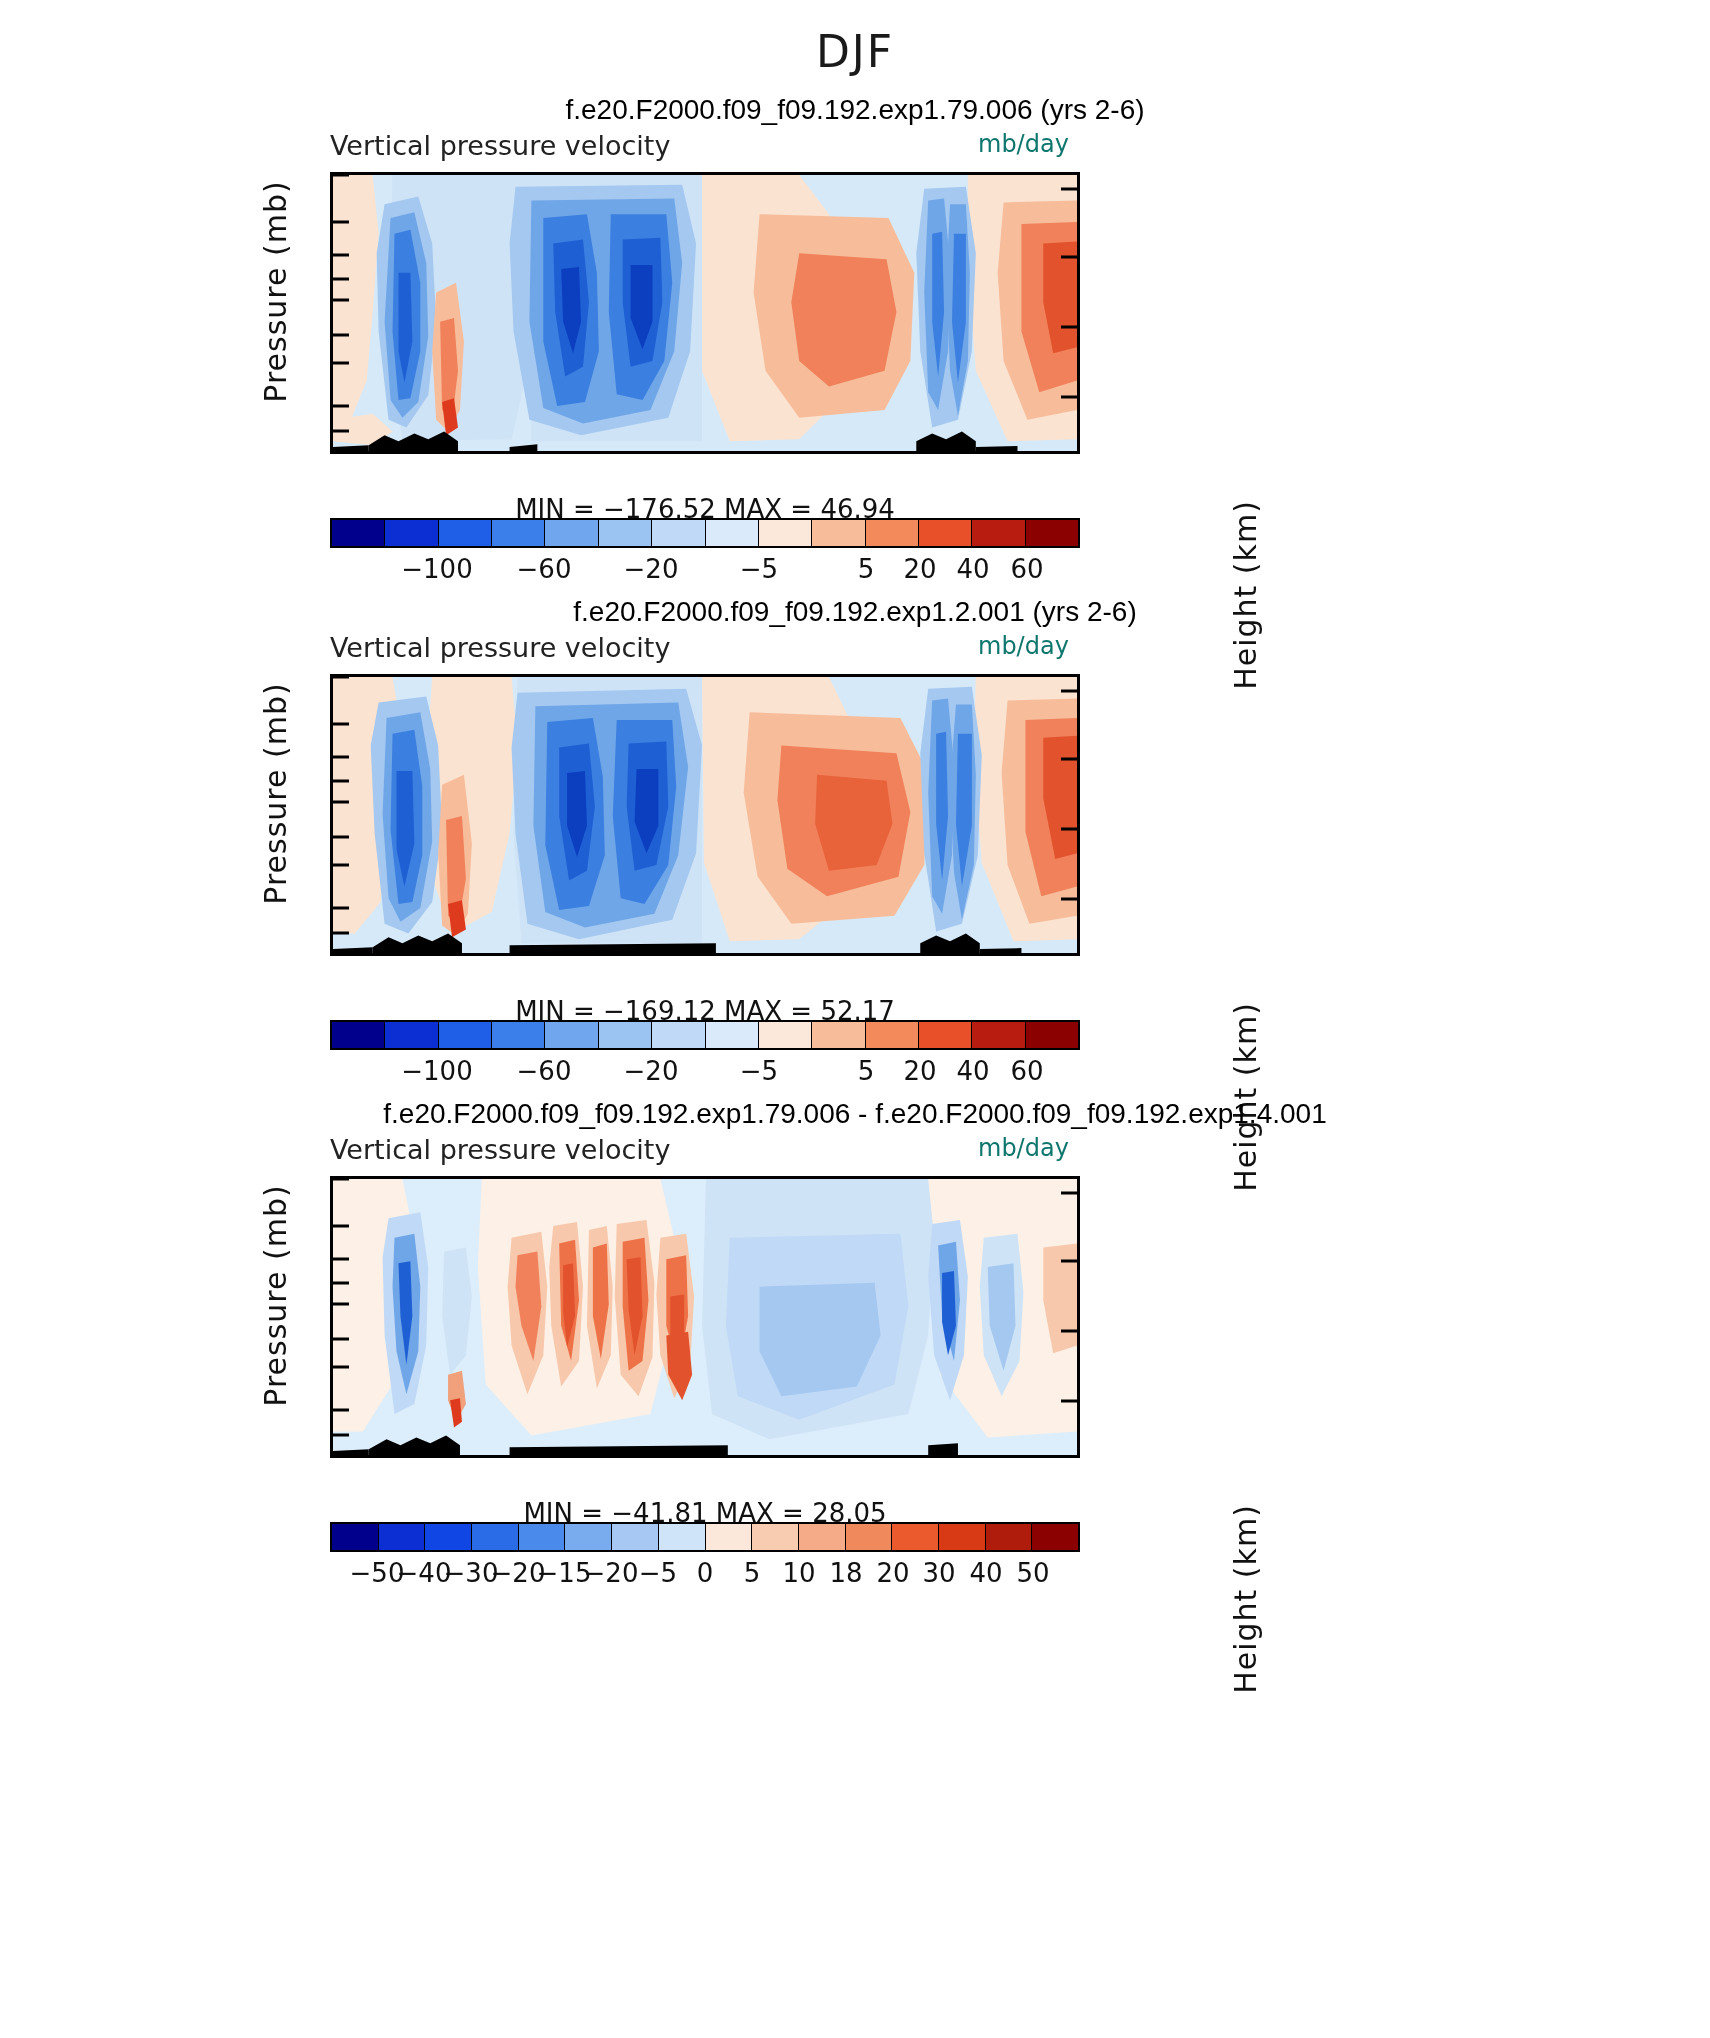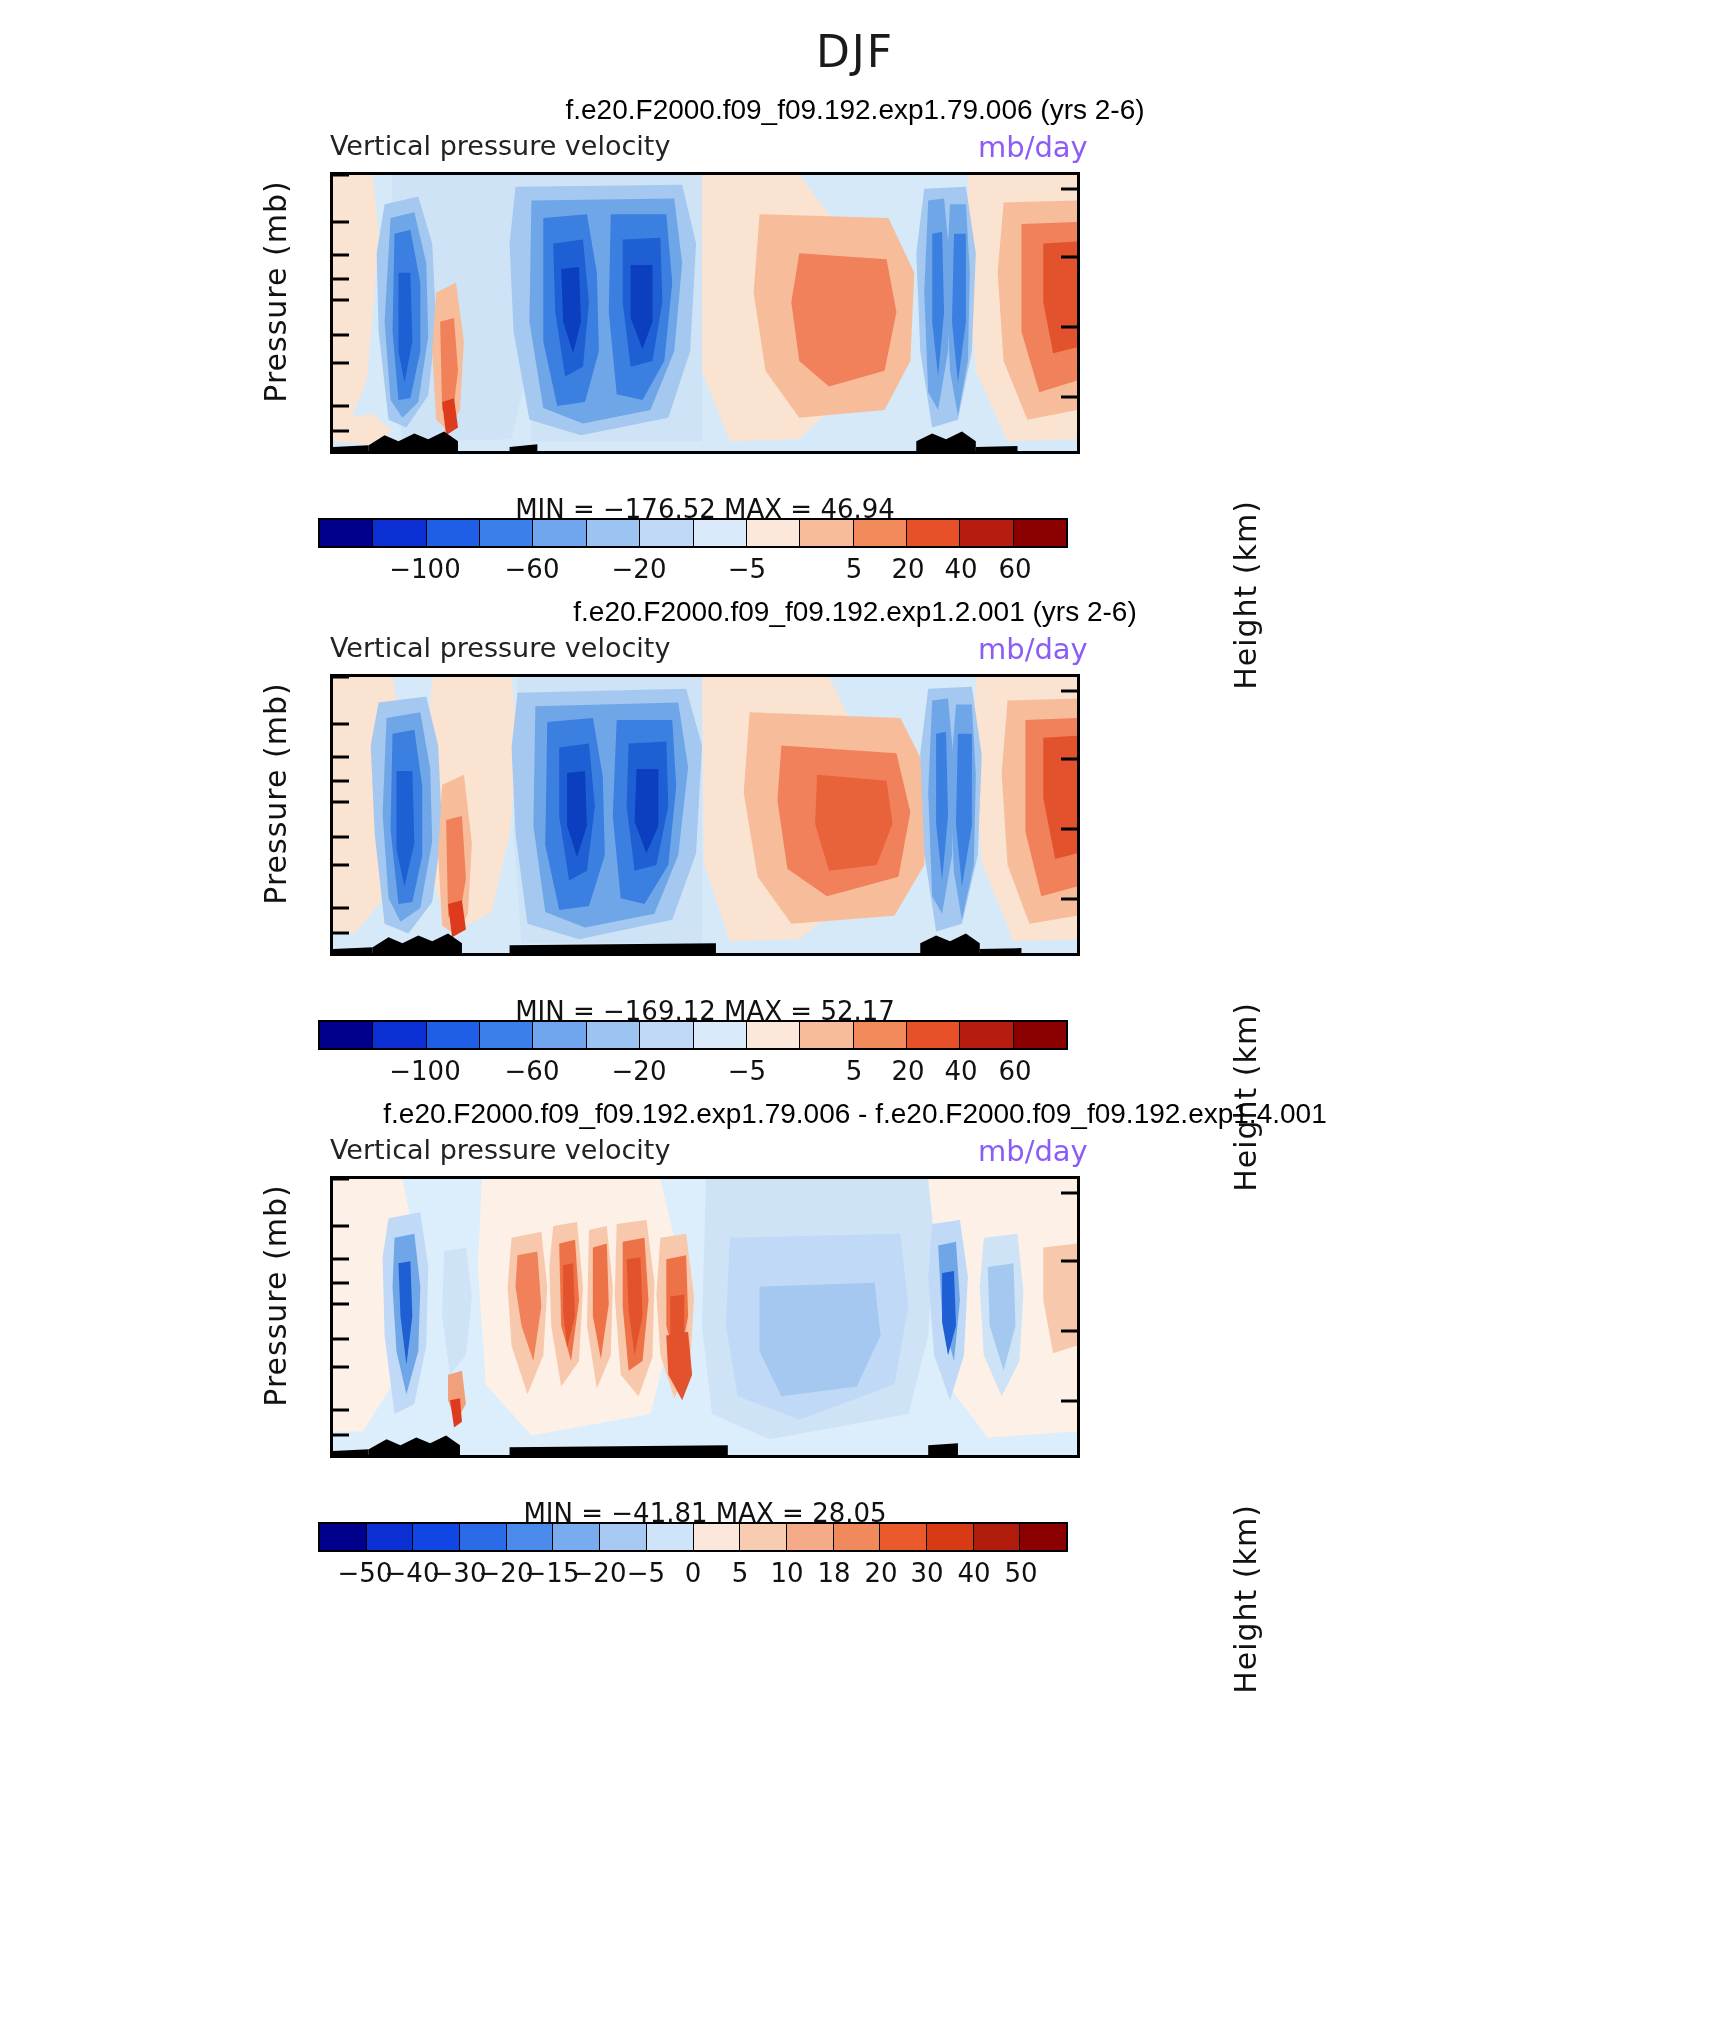--- a/index.html
+++ b/index.html
@@ -15,21 +15,21 @@
   #panel2{top:592px;}
   #panel3{top:1094px;}
 
   .panel-title{
     width:1710px;text-align:center;font-family:"Liberation Sans",sans-serif;
     font-size:28px;font-weight:400;color:#000;height:40px;line-height:40px;
   }
 
   .sub-row{position:relative;width:1710px;height:34px;}
   .sub-left{position:absolute;left:330px;top:0;font-size:27px;color:#222;}
-  .sub-right{position:absolute;left:978px;top:0;font-size:29px;color:#8b5cf6;}
+  .sub-right{position:absolute;left:978px;top:0;font-size:24px;color:#0f766e;}
 
   
   .plot-wrap{position:relative;width:1710px;height:330px;}
   .frame{
     position:absolute;left:330px;top:8px;width:750px;height:282px;
     border:3px solid #000;box-sizing:border-box;overflow:hidden;background:#fff;
   }
   .field{position:absolute;left:0;top:0;width:100%;height:100%;}
   .field svg{display:block;width:100%;height:100%;}
 
@@ -54,21 +54,21 @@
   .rlab-holder{position:absolute;left:1258px;top:290px;}
   .xtickmark{position:absolute;top:0;width:3px;height:15px;background:#000;transform:translateX(-50%);}
   .xtickmark.minor{height:9px;}
 
   .minmax{
     position:absolute;left:330px;top:330px;width:750px;text-align:center;
     font-size:26px;color:#111;letter-spacing:0px;white-space:nowrap;
   }
 
   
-  .cbar-wrap{position:absolute;left:318px;width:750px;}
+  .cbar-wrap{position:absolute;left:330px;width:750px;}
   .cbar{display:flex;width:750px;height:30px;border:2px solid #000;box-sizing:border-box;}
   .cbar .cell{flex:1 1 0;border-right:1px solid #000;}
   .cbar .cell:last-child{border-right:none;}
   .cbar-labels{position:relative;width:750px;height:36px;margin-top:6px;}
   .cbar-labels span{position:absolute;transform:translateX(-50%);font-size:26px;color:#111;top:0;}
 </style>
 </head>
 <body>
 
 <div class="season-title">DJF</div>

